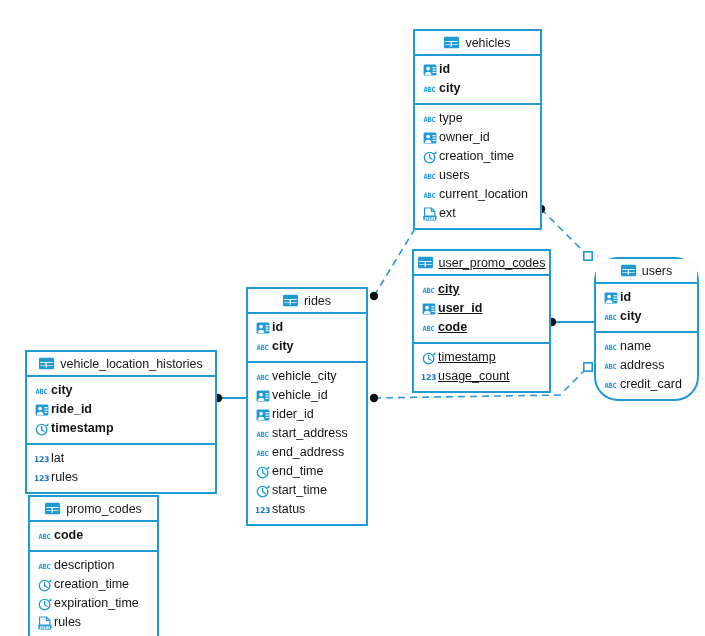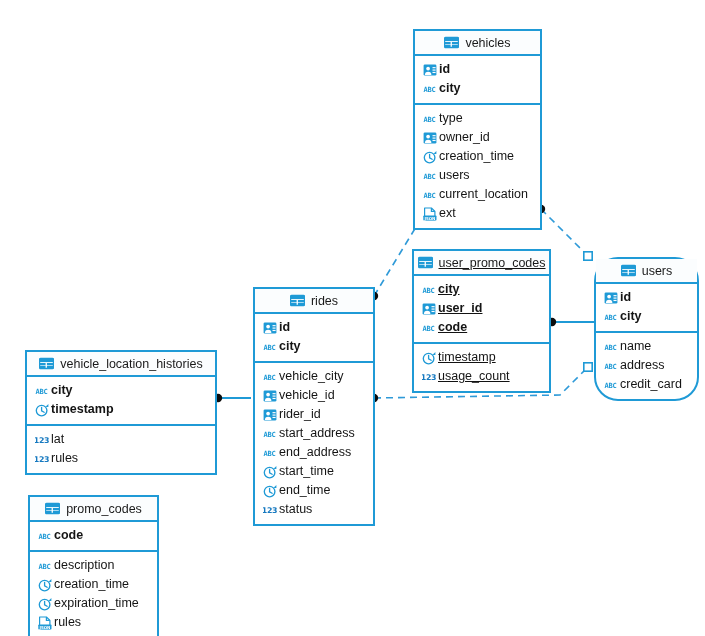--- a/index.html
+++ b/index.html
@@ -265,21 +265,21 @@
             <span class="col-label">timestamp</span>
           </div>
           <div class="col-row">
             <svg class="ic" viewBox="0 0 15 14" xmlns="http://www.w3.org/2000/svg">
               <text x="7" y="10.6" font-family="DejaVu Sans, sans-serif" font-size="8.4" font-weight="bold" fill="#1679c0" text-anchor="middle" letter-spacing="-0.3">123</text>
             </svg>
             <span class="col-label">usage_count</span>
           </div>
         </div>
       </div>
-      <div class="table-card" style="left: 253px; top: 287px; width: 122px;">
+      <div class="table-card" style="left: 246px; top: 287px; width: 122px;">
         <div class="tbl-header">
           <svg class="ic-hdr" viewBox="0 0 15 13" xmlns="http://www.w3.org/2000/svg">
             <rect x="0.5" y="1.5" width="14" height="10" rx="1" fill="#ffffff" stroke="#1f9ad6" stroke-width="1.4"></rect>
             <rect x="1" y="2" width="13" height="3.1" fill="#1f9ad6"></rect>
             <rect x="1" y="6.0" width="5.6" height="2.3" fill="#1f9ad6"></rect>
             <rect x="7.9" y="6.0" width="6.1" height="2.3" fill="#1f9ad6"></rect>
             <rect x="1" y="8.9" width="5.6" height="2.2" fill="#1f9ad6"></rect>
             <rect x="7.9" y="8.9" width="6.1" height="2.2" fill="#1f9ad6"></rect>
           </svg>
           <span>rides</span>
@@ -343,31 +343,31 @@
               <text x="7" y="10.2" font-family="DejaVu Sans Mono, monospace" font-size="7.6" font-weight="bold" fill="#1f9ad6" text-anchor="middle" letter-spacing="-0.2">ABC</text>
             </svg>
             <span class="col-label">end_address</span>
           </div>
           <div class="col-row">
             <svg class="ic" viewBox="0 0 14 14" xmlns="http://www.w3.org/2000/svg">
               <path d="M11.3 3.0 L13.4 1.1 L13.4 4.0 L10.9 4.0 Z" fill="#1f9ad6"></path>
               <circle cx="6.6" cy="7.6" r="5.3" fill="#ffffff" stroke="#1f9ad6" stroke-width="1.35"></circle>
               <path d="M6.6 4.3 L6.6 7.8 L9.1 9.3" stroke="#1f9ad6" stroke-width="1.3" fill="none" stroke-linecap="round"></path>
             </svg>
+            <span class="col-label">end_time</span>
+          </div>
+          <div class="col-row">
+            <svg class="ic" viewBox="0 0 14 14" xmlns="http://www.w3.org/2000/svg">
+              <path d="M11.3 3.0 L13.4 1.1 L13.4 4.0 L10.9 4.0 Z" fill="#1f9ad6"></path>
+              <circle cx="6.6" cy="7.6" r="5.3" fill="#ffffff" stroke="#1f9ad6" stroke-width="1.35"></circle>
+              <path d="M6.6 4.3 L6.6 7.8 L9.1 9.3" stroke="#1f9ad6" stroke-width="1.3" fill="none" stroke-linecap="round"></path>
+            </svg>
             <span class="col-label">start_time</span>
           </div>
           <div class="col-row">
-            <svg class="ic" viewBox="0 0 14 14" xmlns="http://www.w3.org/2000/svg">
-              <path d="M11.3 3.0 L13.4 1.1 L13.4 4.0 L10.9 4.0 Z" fill="#1f9ad6"></path>
-              <circle cx="6.6" cy="7.6" r="5.3" fill="#ffffff" stroke="#1f9ad6" stroke-width="1.35"></circle>
-              <path d="M6.6 4.3 L6.6 7.8 L9.1 9.3" stroke="#1f9ad6" stroke-width="1.3" fill="none" stroke-linecap="round"></path>
-            </svg>
-            <span class="col-label">end_time</span>
-          </div>
-          <div class="col-row">
             <svg class="ic" viewBox="0 0 15 14" xmlns="http://www.w3.org/2000/svg">
               <text x="7" y="10.6" font-family="DejaVu Sans, sans-serif" font-size="8.4" font-weight="bold" fill="#1679c0" text-anchor="middle" letter-spacing="-0.3">123</text>
             </svg>
             <span class="col-label">status</span>
           </div>
         </div>
       </div>
       <div class="table-card" style="left: 25px; top: 334px; width: 192px; margin-top: 16px;">
         <div class="tbl-header">
           <svg class="ic-hdr" viewBox="0 0 15 13" xmlns="http://www.w3.org/2000/svg">
@@ -379,20 +379,31 @@
             <rect x="7.9" y="8.9" width="6.1" height="2.2" fill="#1f9ad6"></rect>
           </svg>
           <span>vehicle_location_histories</span>
         </div>
         <div class="tbl-section pk-section">
           <div class="col-row">
             <svg class="ic" viewBox="0 0 15 14" xmlns="http://www.w3.org/2000/svg">
               <text x="7" y="10.2" font-family="DejaVu Sans Mono, monospace" font-size="7.6" font-weight="bold" fill="#1f9ad6" text-anchor="middle" letter-spacing="-0.2">ABC</text>
             </svg>
             <span class="col-label">city</span>
+          </div>
+          <div class="col-row">
+            <svg class="ic" viewBox="0 0 14 14" xmlns="http://www.w3.org/2000/svg">
+              <rect x="0.6" y="1.4" width="12.8" height="11.2" rx="1.3" fill="#1f9ad6"></rect>
+              <circle cx="5.1" cy="5.6" r="1.85" fill="#ffffff"></circle>
+              <path d="M1.9 11.9 a3.25 3.25 0 0 1 6.5 0 z" fill="#ffffff"></path>
+              <rect x="9.5" y="4.1" width="3.1" height="1.15" fill="#ffffff"></rect>
+              <rect x="9.5" y="6.5" width="3.1" height="1.15" fill="#ffffff"></rect>
+              <rect x="9.5" y="8.9" width="3.1" height="1.15" fill="#ffffff"></rect>
+            </svg>
+            <span class="col-label">ride_id</span>
           </div>
           <div class="col-row">
             <svg class="ic" viewBox="0 0 14 14" xmlns="http://www.w3.org/2000/svg">
               <path d="M11.3 3.0 L13.4 1.1 L13.4 4.0 L10.9 4.0 Z" fill="#1f9ad6"></path>
               <circle cx="6.6" cy="7.6" r="5.3" fill="#ffffff" stroke="#1f9ad6" stroke-width="1.35"></circle>
               <path d="M6.6 4.3 L6.6 7.8 L9.1 9.3" stroke="#1f9ad6" stroke-width="1.3" fill="none" stroke-linecap="round"></path>
             </svg>
             <span class="col-label">timestamp</span>
           </div>
         </div>

